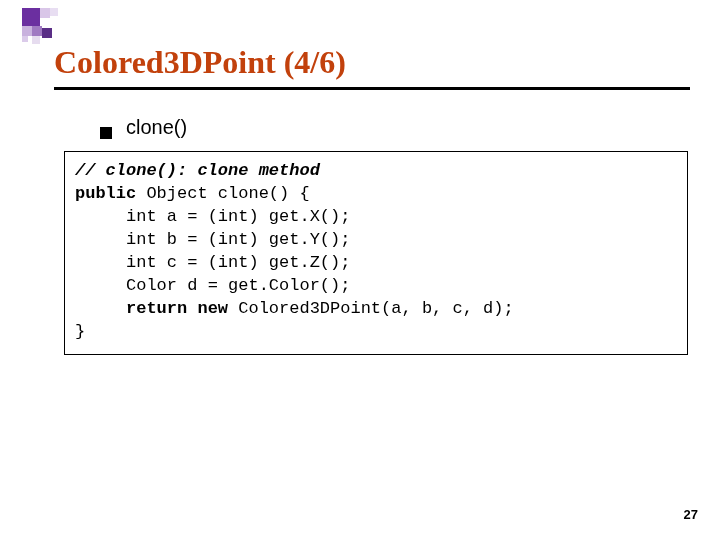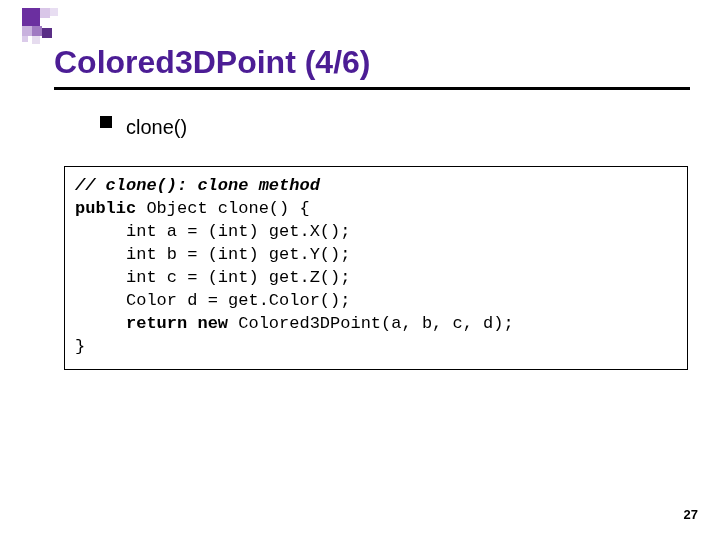--- a/index.html
+++ b/index.html
@@ -22,40 +22,41 @@
   }
   .slide-title {
     position: absolute;
     top: 44px;
     left: 54px;
     right: 30px;
     border-bottom: 3px solid #000;
     padding-bottom: 6px;
     font-size: 32px;
     font-weight: bold;
-    color: #4c1d95;
+    color: #c2410c;
+    font-family: Liberation Serif, serif;
   }
   .bullet-row {
     position: absolute;
     top: 116px;
     left: 100px;
     display: flex;
-    align-items: flex-start;
+    align-items: flex-end;
     font-size: 20px;
     color: #000;
   }
   .bullet-row .sqbullet {
     width: 12px;
     height: 12px;
     background: #000;
     margin-right: 14px;
   }
   .code-box {
     position: absolute;
-    top: 166px;
+    top: 151px;
     left: 64px;
     width: 602px;
     border: 1px solid #000;
     padding: 8px 10px 10px 10px;
     font-family: "Courier New", Courier, monospace;
     font-size: 17px;
     line-height: 1.35;
     color: #000;
     white-space: pre;
   }

